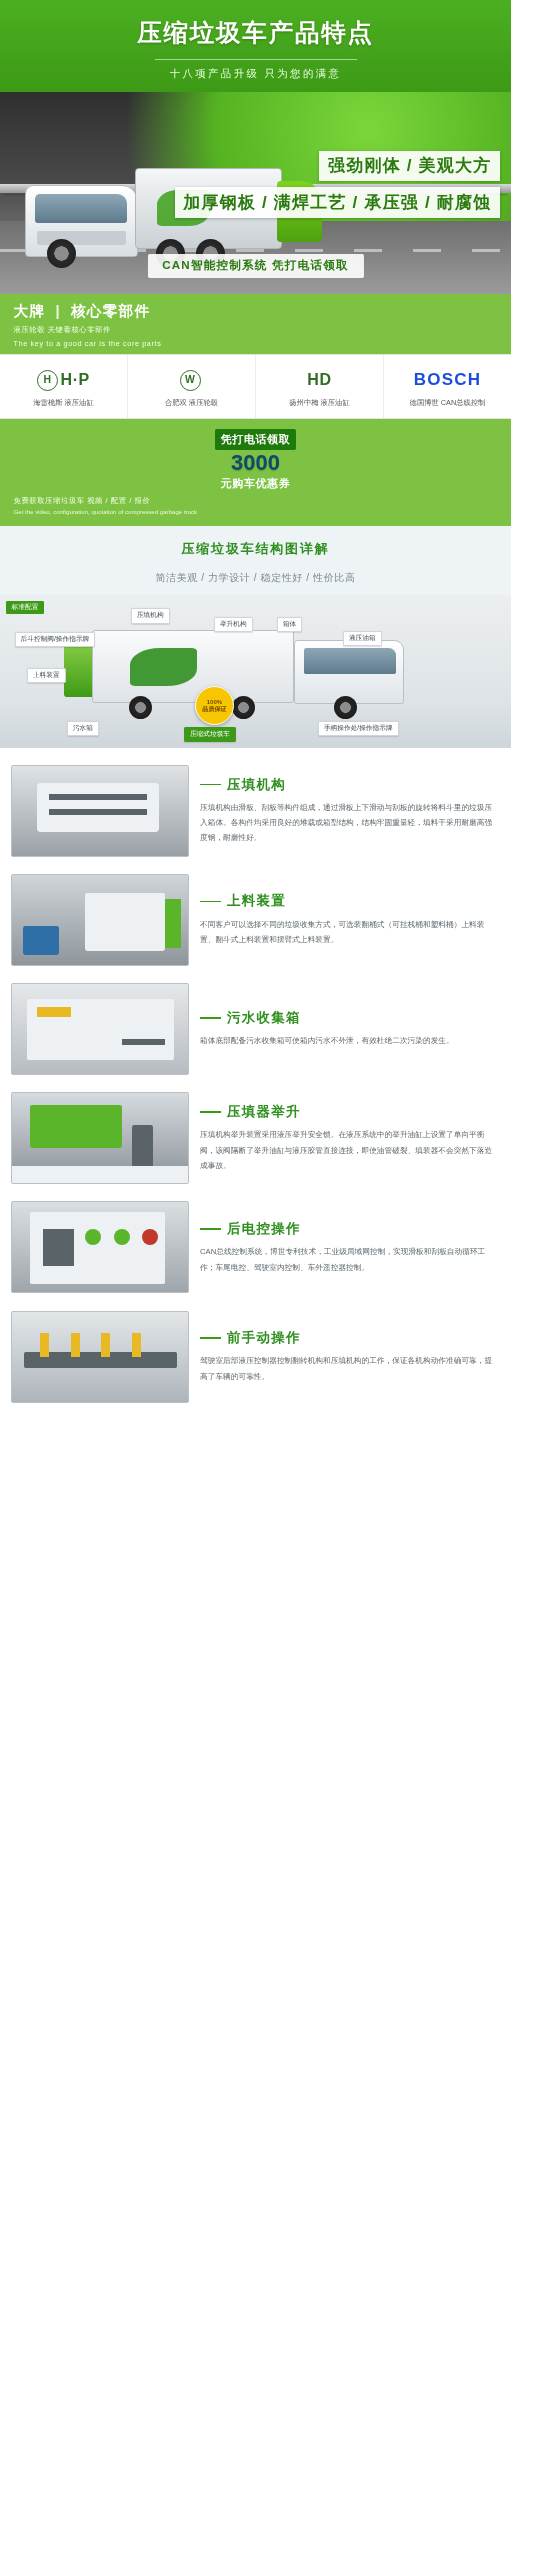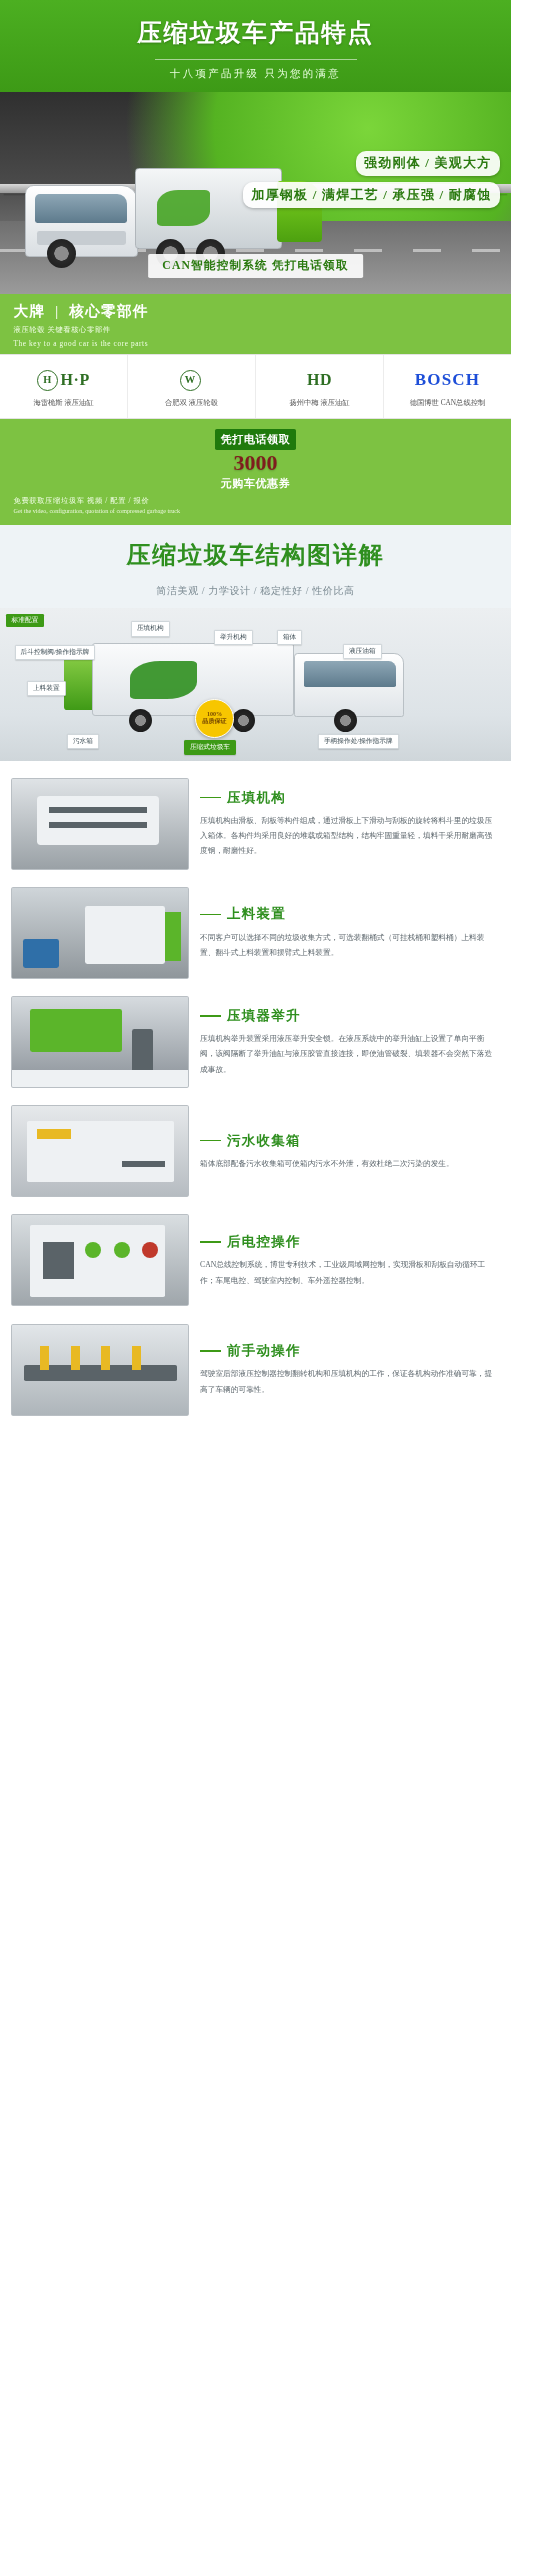--- a/index.html
+++ b/index.html
@@ -2,21 +2,21 @@
 <html style="font-size:9.8px"><head>
 <meta charset="utf-8">
 <style>
   * { box-sizing: border-box; margin: 0; padding: 0; }
   body {
     width: 551px;
     font-family: "Liberation Sans", sans-serif;
     background: #ffffff;
     color: #333;
   }
-  .page { width: 511px; position: relative; overflow: hidden; font-family: Liberation Serif, serif; }
+  .page { width: 511px; position: relative; overflow: hidden; }
 
   
   .hero-head {
     background: linear-gradient(#4caf21, #3d9a16);
     padding: 16px 0 11px;
     text-align: center;
     position: relative;
   }
   .hero-title {
     color: #fff;
@@ -98,24 +98,24 @@
   }
   .w1 { left: 22px; } .w2 { left: 131px; } .w3 { left: 171px; }
 
   .badge-row {
     position: absolute; right: 11px; top: 59px; text-align: right; z-index: 4;
   }
   .badge-line {
     display: inline-block;
     background: rgba(255,255,255,.92);
     color: #2b7a10;
-    font-size: 13px; font-weight: bold;
+    font-size: 17px; font-weight: bold;
     padding: 3.7px 8.6px;
     margin-bottom: 6.1px;
-    border-radius: 10px;
+    border-radius: 0;
     letter-spacing: 1.2px;
     box-shadow: 0 1.2px 3.1px rgba(0,0,0,.25);
   }
   .banner-strip {
     position: absolute; left: 50%; transform: translateX(-50%);
     bottom: 16px; z-index: 5;
     background: rgba(255,255,255,.9);
     color: #2b7a10; font-weight: bold; font-size: 11.6px;
     padding: 4.3px 14.7px; letter-spacing: 1.2px; border-radius: 1.8px;
   }
@@ -146,30 +146,30 @@
   .logo-cap { font-size: 7.3px; color: #555; line-height: 1.5; margin-top: 3.7px; }
 
   
   .coupon { background: #7dc242; padding: 9.8px 13.5px 11px; }
   .coupon-top { display: flex; align-items: center; flex-direction: column; }
   .coupon-chip {
     background: #1f7a0c; color: #fff; font-size: 11px; font-weight: bold;
     padding: 3.1px 6.1px; border-radius: 1.8px; letter-spacing: 0.6px;
   }
   .coupon-amt {
-    color: #7f1d1d; font-size: 22px; font-weight: bold; margin: 0 4.9px;
+    color: #0c4a6e; font-size: 22px; font-weight: bold; margin: 0 4.9px;
     text-shadow: 0 1.2px 1.8px rgba(0,0,0,.2);
   }
   .coupon-unit { color: #fff; font-size: 11px; font-weight: bold; letter-spacing: 0.6px; }
   .coupon-note { color: #f3ffe9; font-size: 7.3px; margin-top: 4.9px; letter-spacing: 0.6px; }
   .coupon-en { color: #eaf7dd; font-size: 6.1px; margin-top: 2.4px; }
 
   
   .struct-head { background: #eef3f6; padding: 13.5px 0 9.8px; text-align: center; }
-  .struct-title { color: #2f8f1f; font-size: 24px; font-weight: bold; letter-spacing: 1.8px; }
+  .struct-title { color: #2f8f1f; font-size: 13px; font-weight: bold; letter-spacing: 1.8px; }
   .struct-sub { color: #7b8a92; font-size: 10px; margin-top: 13px; letter-spacing: 0.6px; }
 
   
   .diagram {
     position: relative; height: 153px;
     background: linear-gradient(#eceff1, #dde3e7 70%, #cfd6da);
     overflow: hidden;
   }
   .std-tag {
     position: absolute; left: 6.1px; top: 6.1px; z-index: 3;
@@ -398,46 +398,46 @@
       <div class="ftext">
         <div class="fhead">
           <span class="fdash"></span>
           <span class="ftitle">上料装置</span>
         </div>
         <div class="fdesc">不同客户可以选择不同的垃圾收集方式，可选装翻桶式（可挂栈桶和塑料桶）上料装置、翻斗式上料装置和摆臂式上料装置。</div>
       </div>
     </div>
 
     <div class="frow">
+      <div class="fphoto p4">
+        <div class="sh light" style="left:14.7px;top:14.7px;width:147px;height:61px;border-radius:1.8px"></div>
+        <div class="sh yellow" style="left:24.5px;top:23px;width:34px;height:9.8px"></div>
+        <div class="sh dark" style="left:110px;top:55px;width:43px;height:6.1px"></div>
+      </div>
+      <div class="ftext">
+        <div class="fhead">
+          <span class="fdash"></span>
+          <span class="ftitle">污水收集箱</span>
+        </div>
+        <div class="fdesc">箱体底部配备污水收集箱可使箱内污水不外泄，有效杜绝二次污染的发生。</div>
+      </div>
+    </div>
+
+    <div class="frow">
       <div class="fphoto p3">
         <div class="sh green" style="left:18.4px;top:12.2px;width:92px;height:43px;border-radius:2.4px"></div>
         <div class="sh dark" style="left:120px;top:32px;width:21px;height:55px;border-radius:2.4px"></div>
         <div class="sh light" style="left:0px;top:73px;width:178px;height:18.4px"></div>
       </div>
       <div class="ftext">
         <div class="fhead">
           <span class="fdash"></span>
           <span class="ftitle">压填器举升</span>
         </div>
         <div class="fdesc">压填机构举升装置采用液压举升安全锁。在液压系统中的举升油缸上设置了单向平衡阀，该阀隔断了举升油缸与液压胶管直接连接，即使油管破裂、填装器不会突然下落造成事故。</div>
-      </div>
-    </div>
-
-    <div class="frow">
-      <div class="fphoto p4">
-        <div class="sh light" style="left:14.7px;top:14.7px;width:147px;height:61px;border-radius:1.8px"></div>
-        <div class="sh yellow" style="left:24.5px;top:23px;width:34px;height:9.8px"></div>
-        <div class="sh dark" style="left:110px;top:55px;width:43px;height:6.1px"></div>
-      </div>
-      <div class="ftext">
-        <div class="fhead">
-          <span class="fdash"></span>
-          <span class="ftitle">污水收集箱</span>
-        </div>
-        <div class="fdesc">箱体底部配备污水收集箱可使箱内污水不外泄，有效杜绝二次污染的发生。</div>
       </div>
     </div>
 
     <div class="frow">
       <div class="fphoto p5">
         <div class="sh light" style="left:18.4px;top:9.8px;width:135px;height:72px;border-radius:1.8px"></div>
         <div class="sh green round" style="left:73px;top:27px;width:16px;height:16px"></div>
         <div class="sh green round" style="left:102px;top:27px;width:16px;height:16px"></div>
         <div class="sh red round" style="left:130px;top:27px;width:16px;height:16px"></div>
         <div class="sh dark" style="left:31px;top:27px;width:31px;height:37px"></div>

